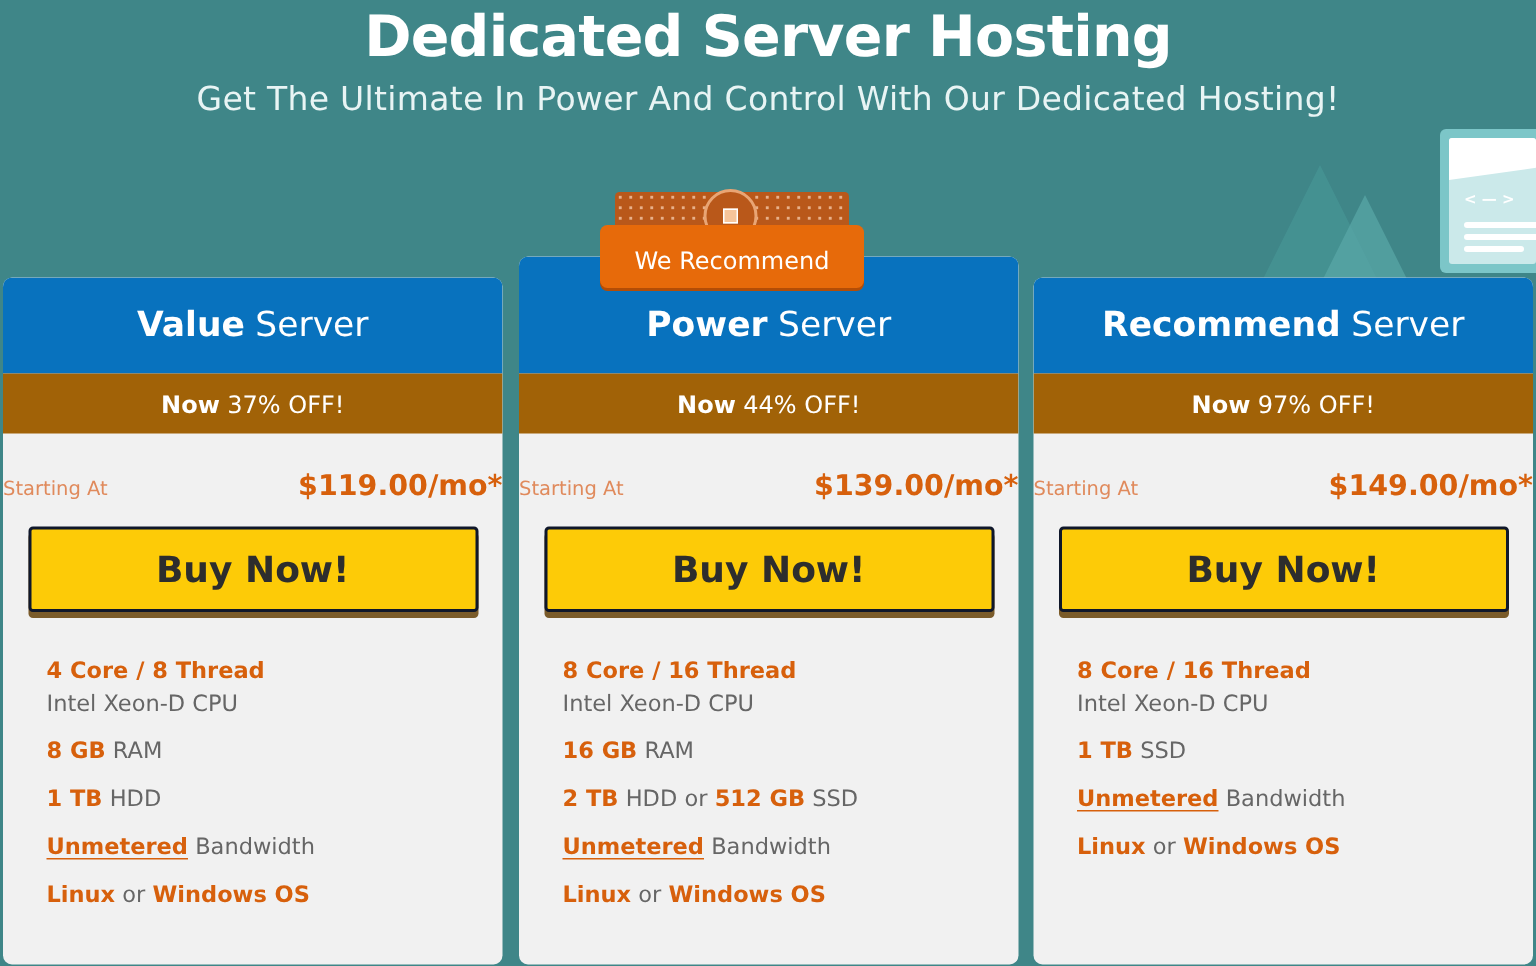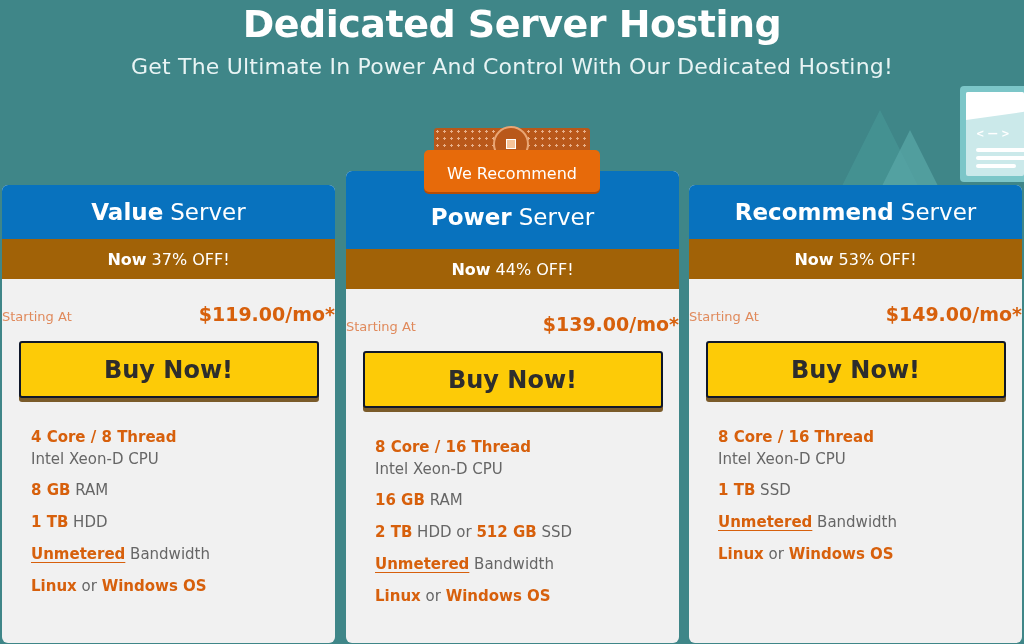--- a/index.html
+++ b/index.html
@@ -35,21 +35,21 @@
   .deco-browser .screen .top { position: absolute; left: 0; right: 0; top: 0; height: 28px; background: #ffffff; transform: skewY(-8deg); transform-origin: left; }
   .deco-browser .code { position: absolute; left: 10px; top: 36px; color: #fff; font-size: 10px; font-weight: bold; }
   .deco-browser .line { position: absolute; left: 10px; height: 4px; background: #fff; border-radius: 2px; }
 
   .card {
     position: absolute; top: 185px; width: 333px; height: 458px;
     background: #f1f1f1; border-radius: 6px; overflow: hidden;
   }
   .card.featured { top: 171px; height: 472px; }
   .card-head {
-    background: #0872be; height: 54px;
+    background: #0872be; height: 64px;
     display: flex; align-items: center; justify-content: center;
     color: #fff; font-size: 23px;
   }
   .card.featured .card-head { height: 78px; padding-top: 14px; }
   .card-head .bold { font-weight: bold; margin-right: 7px; }
   .card-discount {
     background: #a16207; height: 40px;
     display: flex; align-items: center; justify-content: center;
     color: #fff; font-size: 16px;
   }
@@ -70,21 +70,21 @@
   }
   .features { margin: 28px 0 0 29px; list-style: none; }
   .features li { font-size: 15px; color: #666; line-height: 22px; margin-bottom: 10px; }
   .features li.cpu { margin-bottom: 9px; }
   .hl { color: #d7600c; font-weight: bold; }
   .hl.u { text-decoration: underline; text-underline-offset: 3px; }
   .cpu-line { display: block; color: #d7600c; font-weight: bold; }
   .cpu-sub { display: block; color: #666; }
 
   .recommend {
-    position: absolute; left: 424px; top: 128px; width: 176px; height: 48px;
+    position: absolute; left: 400px; top: 128px; width: 176px; height: 48px;
   }
   .recommend .rack {
     position: absolute; left: 10px; top: 0; width: 156px; height: 28px;
     background: #b9581a; border-radius: 3px;
     background-image: radial-gradient(#e8b08a 1px, transparent 1.2px);
     background-size: 7px 7px;
   }
   .recommend .chip {
     position: absolute; left: 69px; top: -2px; width: 36px; height: 36px; border-radius: 50%;
     background: #b9581a; border: 2px solid #e9a574;
@@ -176,21 +176,21 @@
   <div class="tag">We Recommend</div>
 </div>
 
 <div class="card" style="left:689px;">
   <div class="card-head">
     <span class="bold">Recommend</span>
     <span>Server</span>
   </div>
   <div class="card-discount">
     <span class="bold">Now</span>
-    <span>53% OFF!</span>
+    <span>97% OFF!</span>
   </div>
   <div class="price-row">
     <span class="label">Starting At</span>
     <span class="amount">$149.00/mo*</span>
   </div>
   <button class="buy-btn">Buy Now!</button>
   <ul class="features">
     <li class="cpu">
       <span class="cpu-line">8 Core / 16 Thread</span>
       <span class="cpu-sub">Intel Xeon-D CPU</span>

